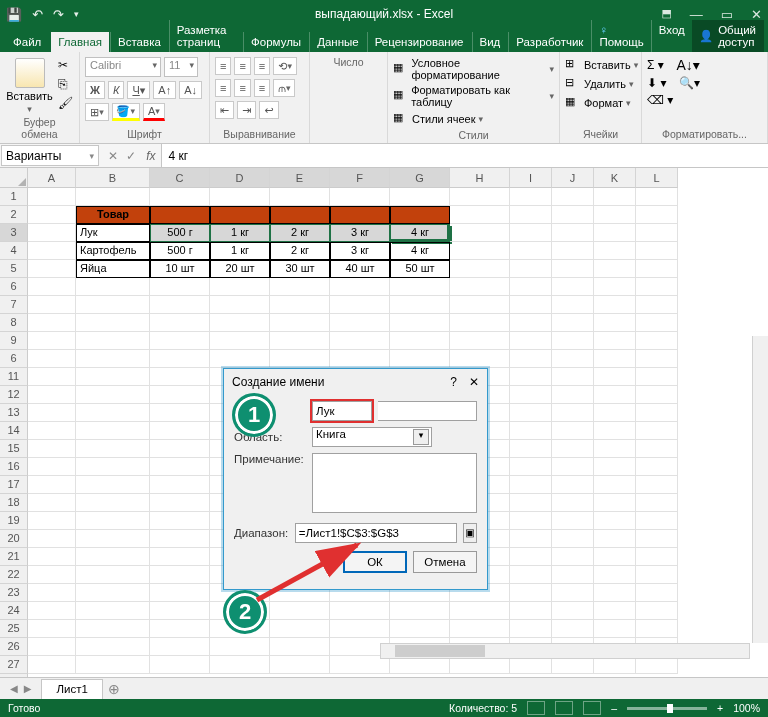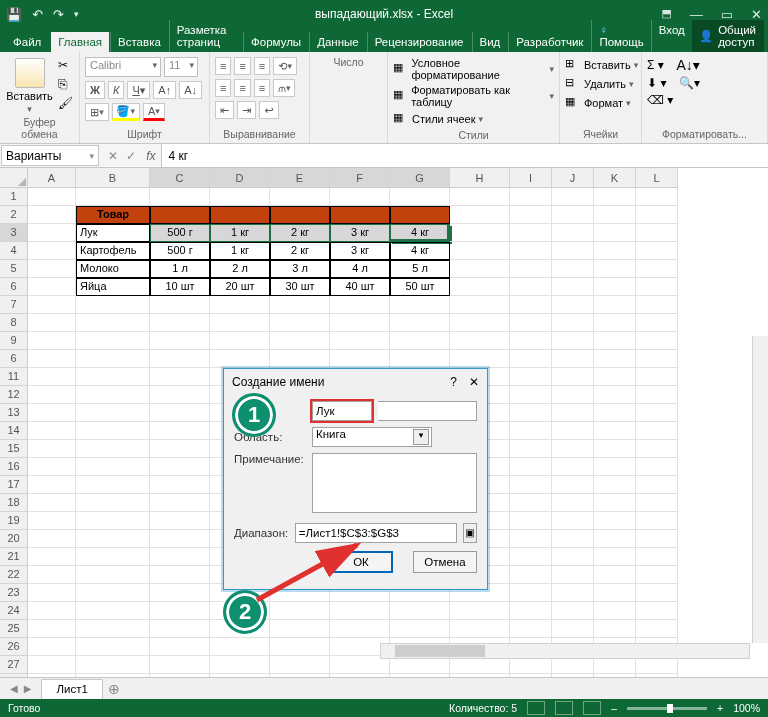--- a/index.html
+++ b/index.html
@@ -350,34 +350,20 @@
         <div class="c tbl-border" style="width: 60px; text-align: center;">3 кг</div>
         <div class="c tbl-border" style="width: 60px; text-align: center;">4 кг</div>
         <div class="c" style="width: 60px;"></div>
         <div class="c" style="width: 42px;"></div>
         <div class="c" style="width: 42px;"></div>
         <div class="c" style="width: 42px;"></div>
         <div class="c" style="width: 42px;"></div>
       </div>
       <div class="r">
         <div class="c" style="width: 48px;"></div>
-        <div class="c tbl-border" style="width: 74px;">Молоко</div>
-        <div class="c tbl-border" style="width: 60px; text-align: center;">1 л</div>
-        <div class="c tbl-border" style="width: 60px; text-align: center;">2 л</div>
-        <div class="c tbl-border" style="width: 60px; text-align: center;">3 л</div>
-        <div class="c tbl-border" style="width: 60px; text-align: center;">4 л</div>
-        <div class="c tbl-border" style="width: 60px; text-align: center;">5 л</div>
-        <div class="c" style="width: 60px;"></div>
-        <div class="c" style="width: 42px;"></div>
-        <div class="c" style="width: 42px;"></div>
-        <div class="c" style="width: 42px;"></div>
-        <div class="c" style="width: 42px;"></div>
-      </div>
-      <div class="r">
-        <div class="c" style="width: 48px;"></div>
         <div class="c tbl-border" style="width: 74px;">Яйца</div>
         <div class="c tbl-border" style="width: 60px; text-align: center;">10 шт</div>
         <div class="c tbl-border" style="width: 60px; text-align: center;">20 шт</div>
         <div class="c tbl-border" style="width: 60px; text-align: center;">30 шт</div>
         <div class="c tbl-border" style="width: 60px; text-align: center;">40 шт</div>
         <div class="c tbl-border" style="width: 60px; text-align: center;">50 шт</div>
         <div class="c" style="width: 60px;"></div>
         <div class="c" style="width: 42px;"></div>
         <div class="c" style="width: 42px;"></div>
         <div class="c" style="width: 42px;"></div>
@@ -715,21 +701,21 @@
     </div>
     <div class="drow" style="align-items:flex-start">
         <label>Примечание:</label>
       <div class="dtext"></div>
     </div>
     <div class="drow" style="margin-top:10px">
         <label>Диапазон:</label>
       <input class="dinput" value="=Лист1!$C$3:$G$3" style="">
       <div style="width:18px;height:20px;border:1px solid #a0a0a0;background:#efefef;text-align:center;font-size:10px;line-height:18px">▣</div>
     </div>
-    <div class="drow" style="justify-content:flex-end;gap:20px;margin-top:8px">
+    <div class="drow" style="justify-content:flex-end;gap:6px;margin-top:8px">
       <button class="dbtn primary">ОК</button>
       <button class="dbtn">Отмена</button>
     </div>
   </div>
 </div>
 
 <div class="step" style="left:232px;top:393px">1</div>
 <div class="step" style="left:223px;top:590px">2</div>
 <svg class="arrow" style="left:247px;top:540px;width:130px;height:70px">
   <defs>

